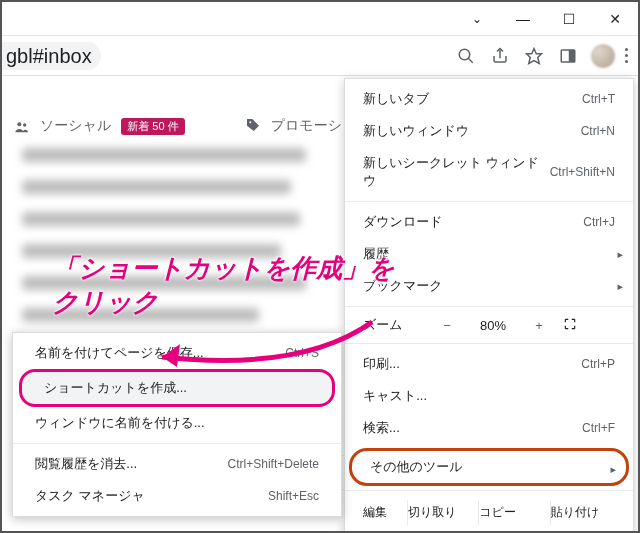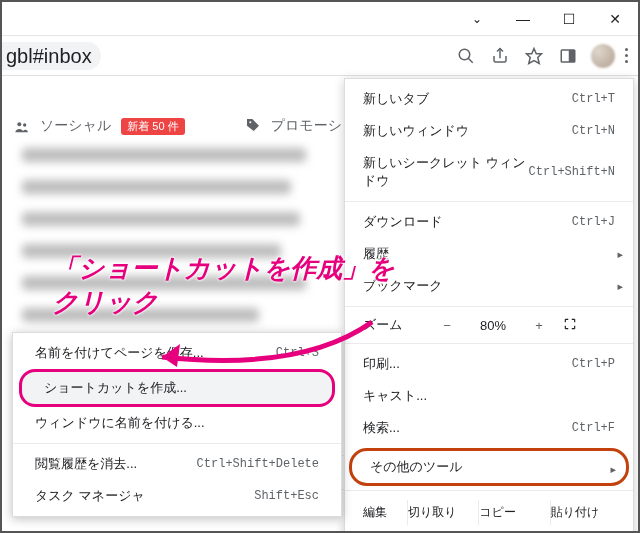--- a/index.html
+++ b/index.html
@@ -16,35 +16,35 @@
   .toolbar-spacer { flex: 1; }
   .tool-icon { width: 34px; height: 34px; display: flex; align-items: center; justify-content: center; color: #5f6368; }
   .tool-icon svg { width: 18px; height: 18px; stroke: currentColor; fill: none; stroke-width: 2; }
   .avatar { width: 24px; height: 24px; border-radius: 50%; background: radial-gradient(circle at 30% 30%, #e0d6cc, #b0a090); margin: 0 6px; filter: blur(1px); }
   .kebab { display: flex; flex-direction: column; gap: 3px; padding: 0 10px 0 4px; }
   .kebab span { width: 3px; height: 3px; border-radius: 50%; background: #5f6368; }
   
   
   .content { position: absolute; top: 76px; left: 0; right: 0; bottom: 0; background: #fff; }
   .tab-row { position: absolute; top: 110px; left: 0; right: 0; height: 36px; display: flex; align-items: center; padding: 0 10px; gap: 10px; color: #5f6368; font-size: 14px; }
-  .tab-row .badge { background: #ef4444; color: #fff; font-size: 11px; padding: 1px 6px; border-radius: 3px; }
+  .tab-row .badge { background: #be185d; color: #fff; font-size: 11px; padding: 1px 6px; border-radius: 3px; }
   .tab-row .ppl-icon { display:inline-block; width:18px; height:14px; position:relative; }
   .tab-row .tag-icon svg { width:16px; height:16px; fill:#5f6368; }
   
   .blur-lines { position: absolute; left: 20px; right: 300px; top: 150px; display: flex; flex-direction: column; gap: 18px; }
   .blur-lines div { height: 14px; background: #bdbdbd; filter: blur(4px); border-radius: 4px; }
   
   .bottom-rows { position: absolute; left: 20px; right: 10px; bottom: 8px; font-size: 12px; color: #5f6368; }
   .bottom-rows .row { display: flex; justify-content: space-between; padding: 8px 0; border-top: 1px solid #eee; }
   .bottom-rows .row span:first-child { flex:1; filter: blur(0px); color:#444; }
   
   
   .menu { position: absolute; top: 76px; right: 4px; width: 290px; background: #fff; border: 1px solid #dadce0; box-shadow: 0 2px 10px rgba(0,0,0,.2); font-size: 13px; color: #202124; padding: 4px 0; }
   .menu-item { display: flex; align-items: center; justify-content: space-between; padding: 7px 18px; position: relative; }
-  .menu-item .shortcut { color: #5f6368; font-size: 12px; font-family: Liberation Mono, monospace; }
+  .menu-item .shortcut { color: #5f6368; font-size: 12px; }
   .menu-item.has-sub::after { content: "▸"; color: #5f6368; font-size: 11px; position:absolute; right:10px; }
   .menu-sep { height: 1px; background: #e8eaed; margin: 4px 0; }
   .menu-zoom { display: flex; align-items: center; padding: 5px 18px; gap: 10px; }
   .menu-zoom .label { flex: 0 0 60px; }
   .menu-zoom .btn { width: 28px; text-align: center; color: #5f6368; }
   .menu-zoom .val { width: 44px; text-align: center; }
   .menu-zoom .full svg { width:14px; height:14px; stroke:#202124; fill:none; stroke-width:2; }
   .menu-edit { display: flex; align-items: center; padding: 5px 12px; font-size: 12px; }
   .menu-edit .lbl { flex: 0 0 50px; padding-left:6px; }
   .menu-edit .eb { flex: 1; text-align: left; border-left: 1px solid #e8eaed; padding: 4px 0; }

